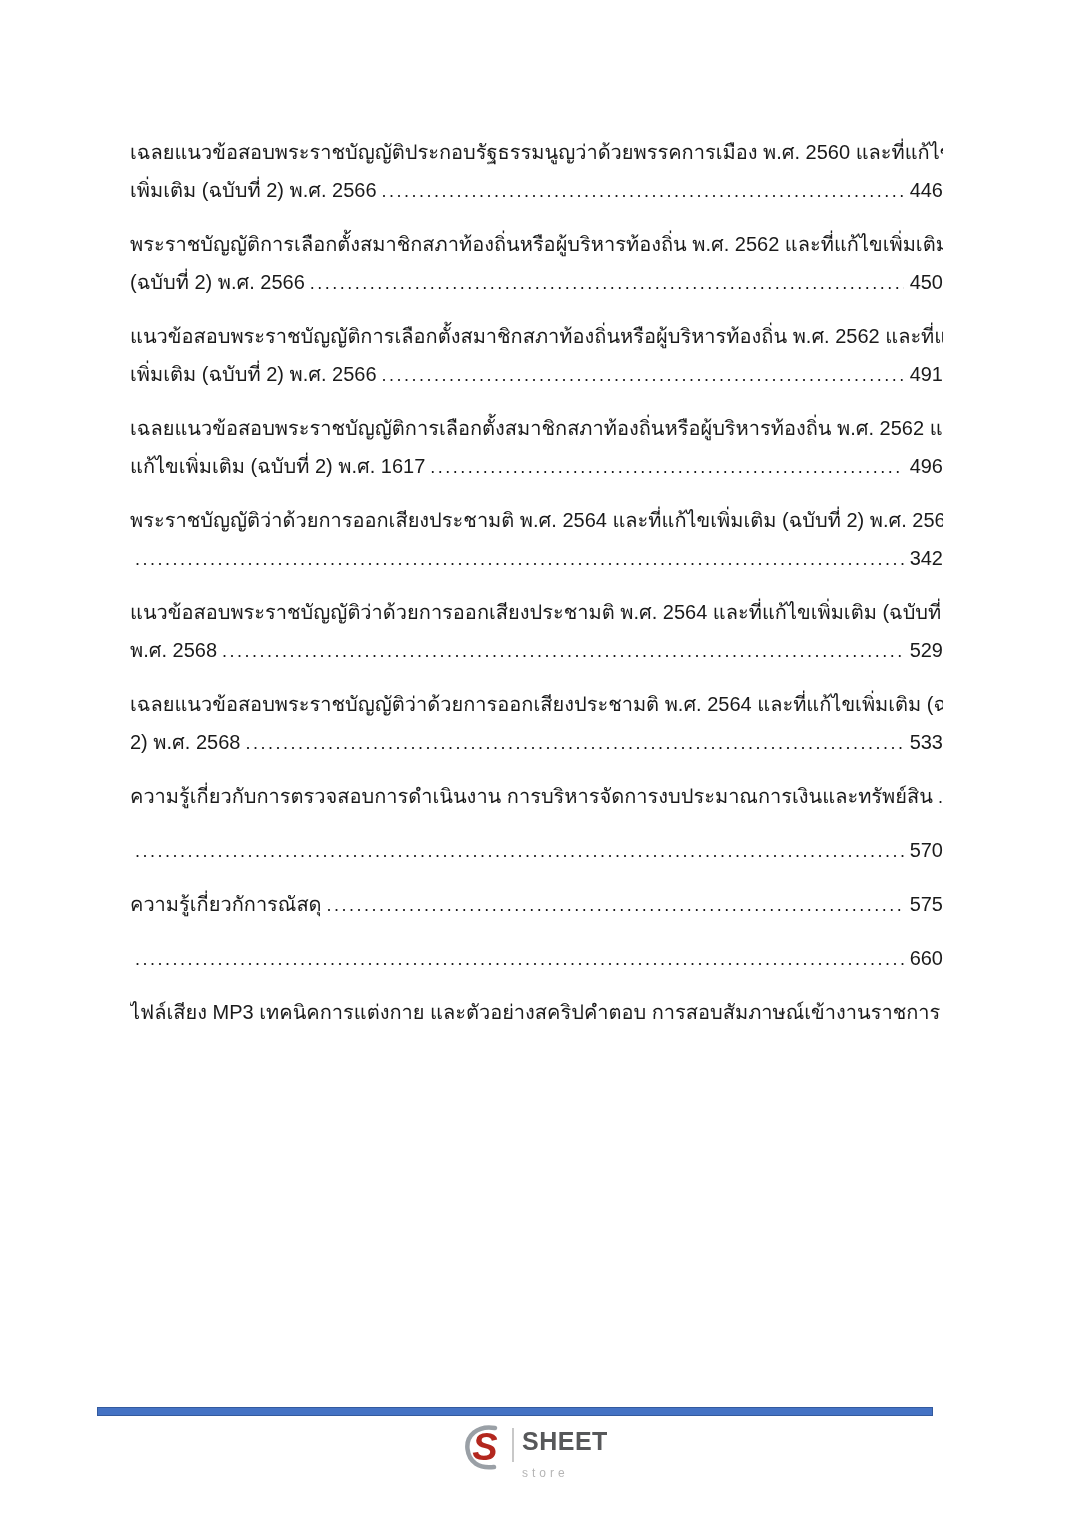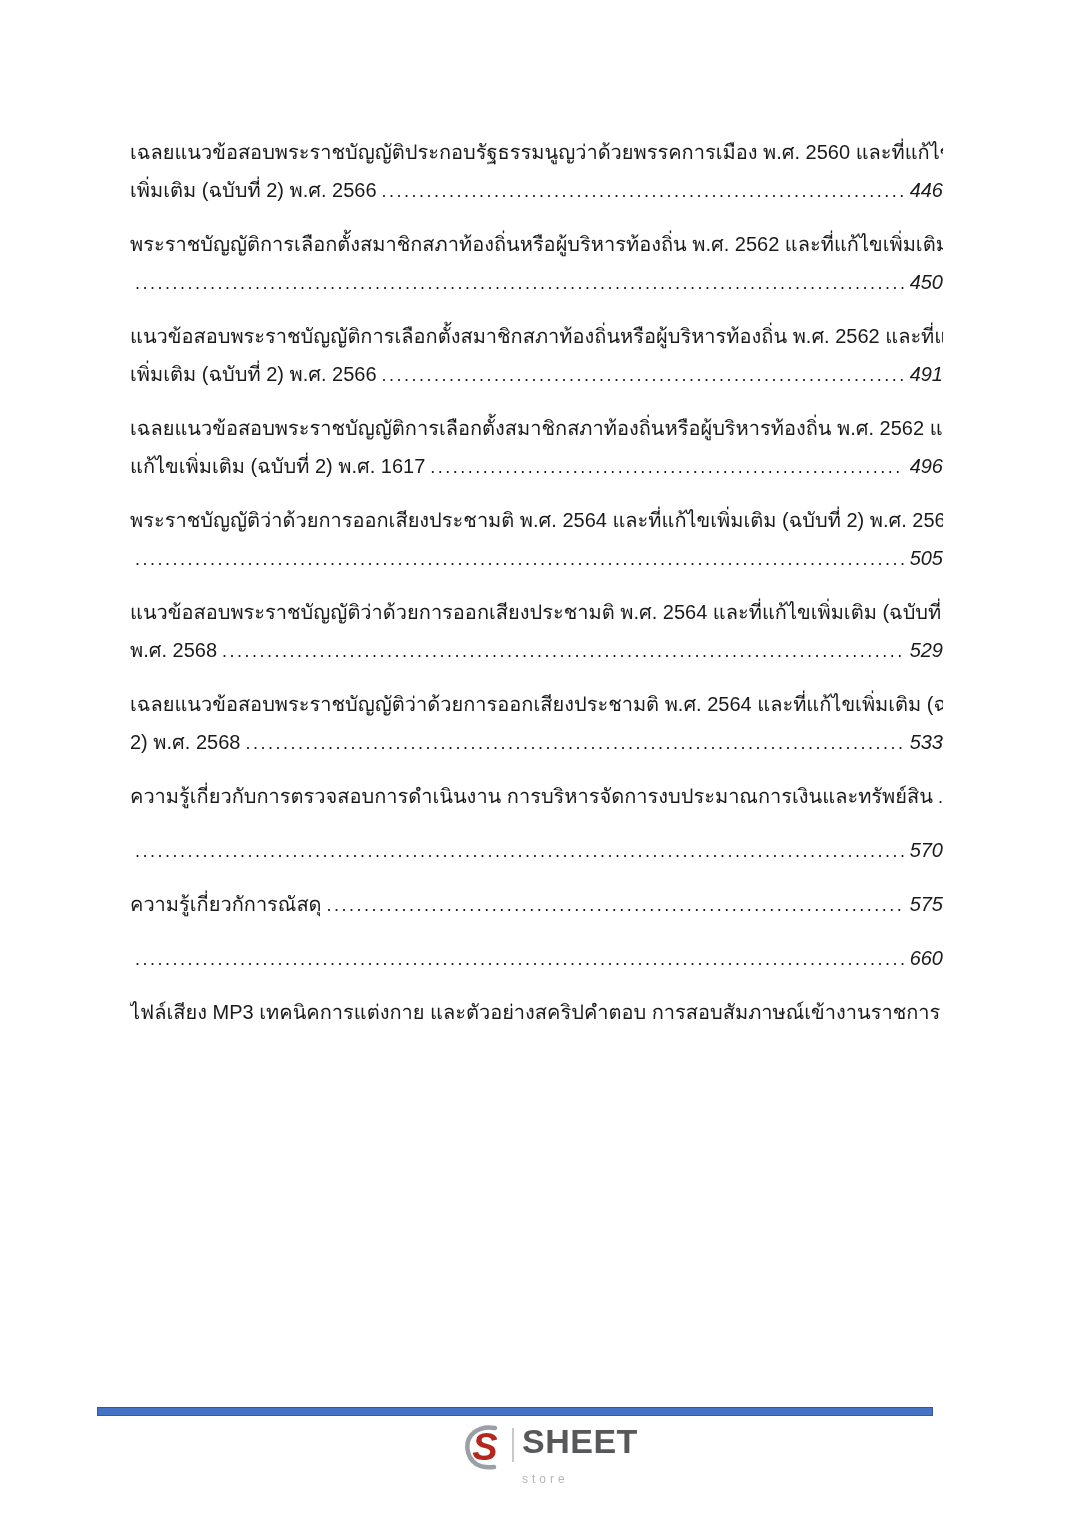--- a/index.html
+++ b/index.html
@@ -44,21 +44,20 @@
     margin: 0 6px 0 5px;
   }
   .leader::after {
     content: "................................................................................................................................................................................................";
     font-size: 18px;
     letter-spacing: 2.5px;
     color: #1a1a1a;
   }
   .page-num {
     white-space: nowrap;
-    font-style: italic;
   }
 
   
   .footer-divider {
     position: absolute;
     left: 97px;
     top: 1407px;
     width: 836px;
     height: 9px;
     box-sizing: border-box;
@@ -80,34 +79,34 @@
     width: 2px;
     height: 34px;
     background: #c8c8c8;
     margin: 4px 8px 0 6px;
   }
   .logo-textblock {
     display: flex;
     flex-direction: column;
   }
   .logo-title {
-    font-size: 34px;
+    font-size: 25px;
     font-weight: bold;
     color: #57585a;
     line-height: 27px;
     letter-spacing: 0.5px;
     margin-top: 4px;
     text-align: center;
   }
   .logo-subtitle {
     font-size: 12px;
     color: #b5b5b5;
     letter-spacing: 4px;
     line-height: 13px;
-    margin-top: 18px;
+    margin-top: 12px;
   }
 </style>
 </head>
 <body>
 
 <div class="toc">
 
   <div class="toc-entry">
     <div class="toc-line">
       <span class="toc-text">เฉลยแนวข้อสอบพระราชบัญญัติประกอบรัฐธรรมนูญว่าด้วยพรรคการเมือง พ.ศ. 2560 และที่แก้ไข</span>
@@ -117,20 +116,21 @@
       <span class="leader"></span>
       <span class="page-num">446</span>
     </div>
   </div>
 
   <div class="toc-entry">
     <div class="toc-line">
       <span class="toc-text">พระราชบัญญัติการเลือกตั้งสมาชิกสภาท้องถิ่นหรือผู้บริหารท้องถิ่น พ.ศ. 2562 และที่แก้ไขเพิ่มเติม</span>
     </div>
     <div class="toc-line">
+      <span class="toc-text">(ฉบับที่ 2) พ.ศ. 2566</span>
       <span class="leader"></span>
       <span class="page-num">450</span>
     </div>
   </div>
 
   <div class="toc-entry">
     <div class="toc-line">
       <span class="toc-text">แนวข้อสอบพระราชบัญญัติการเลือกตั้งสมาชิกสภาท้องถิ่นหรือผู้บริหารท้องถิ่น พ.ศ. 2562 และที่แก้ไข</span>
     </div>
     <div class="toc-line">
@@ -151,21 +151,21 @@
     </div>
   </div>
 
   <div class="toc-entry">
     <div class="toc-line">
       <span class="toc-text">พระราชบัญญัติว่าด้วยการออกเสียงประชามติ พ.ศ. 2564 และที่แก้ไขเพิ่มเติม (ฉบับที่ 2) พ.ศ. 2568</span>
     </div>
     <div class="toc-line">
       <span class="toc-text"></span>
       <span class="leader"></span>
-      <span class="page-num">505</span>
+      <span class="page-num">342</span>
     </div>
   </div>
 
   <div class="toc-entry">
     <div class="toc-line">
       <span class="toc-text">แนวข้อสอบพระราชบัญญัติว่าด้วยการออกเสียงประชามติ พ.ศ. 2564 และที่แก้ไขเพิ่มเติม (ฉบับที่ 2)</span>
     </div>
     <div class="toc-line">
       <span class="toc-text">พ.ศ. 2568</span>
       <span class="leader"></span>

